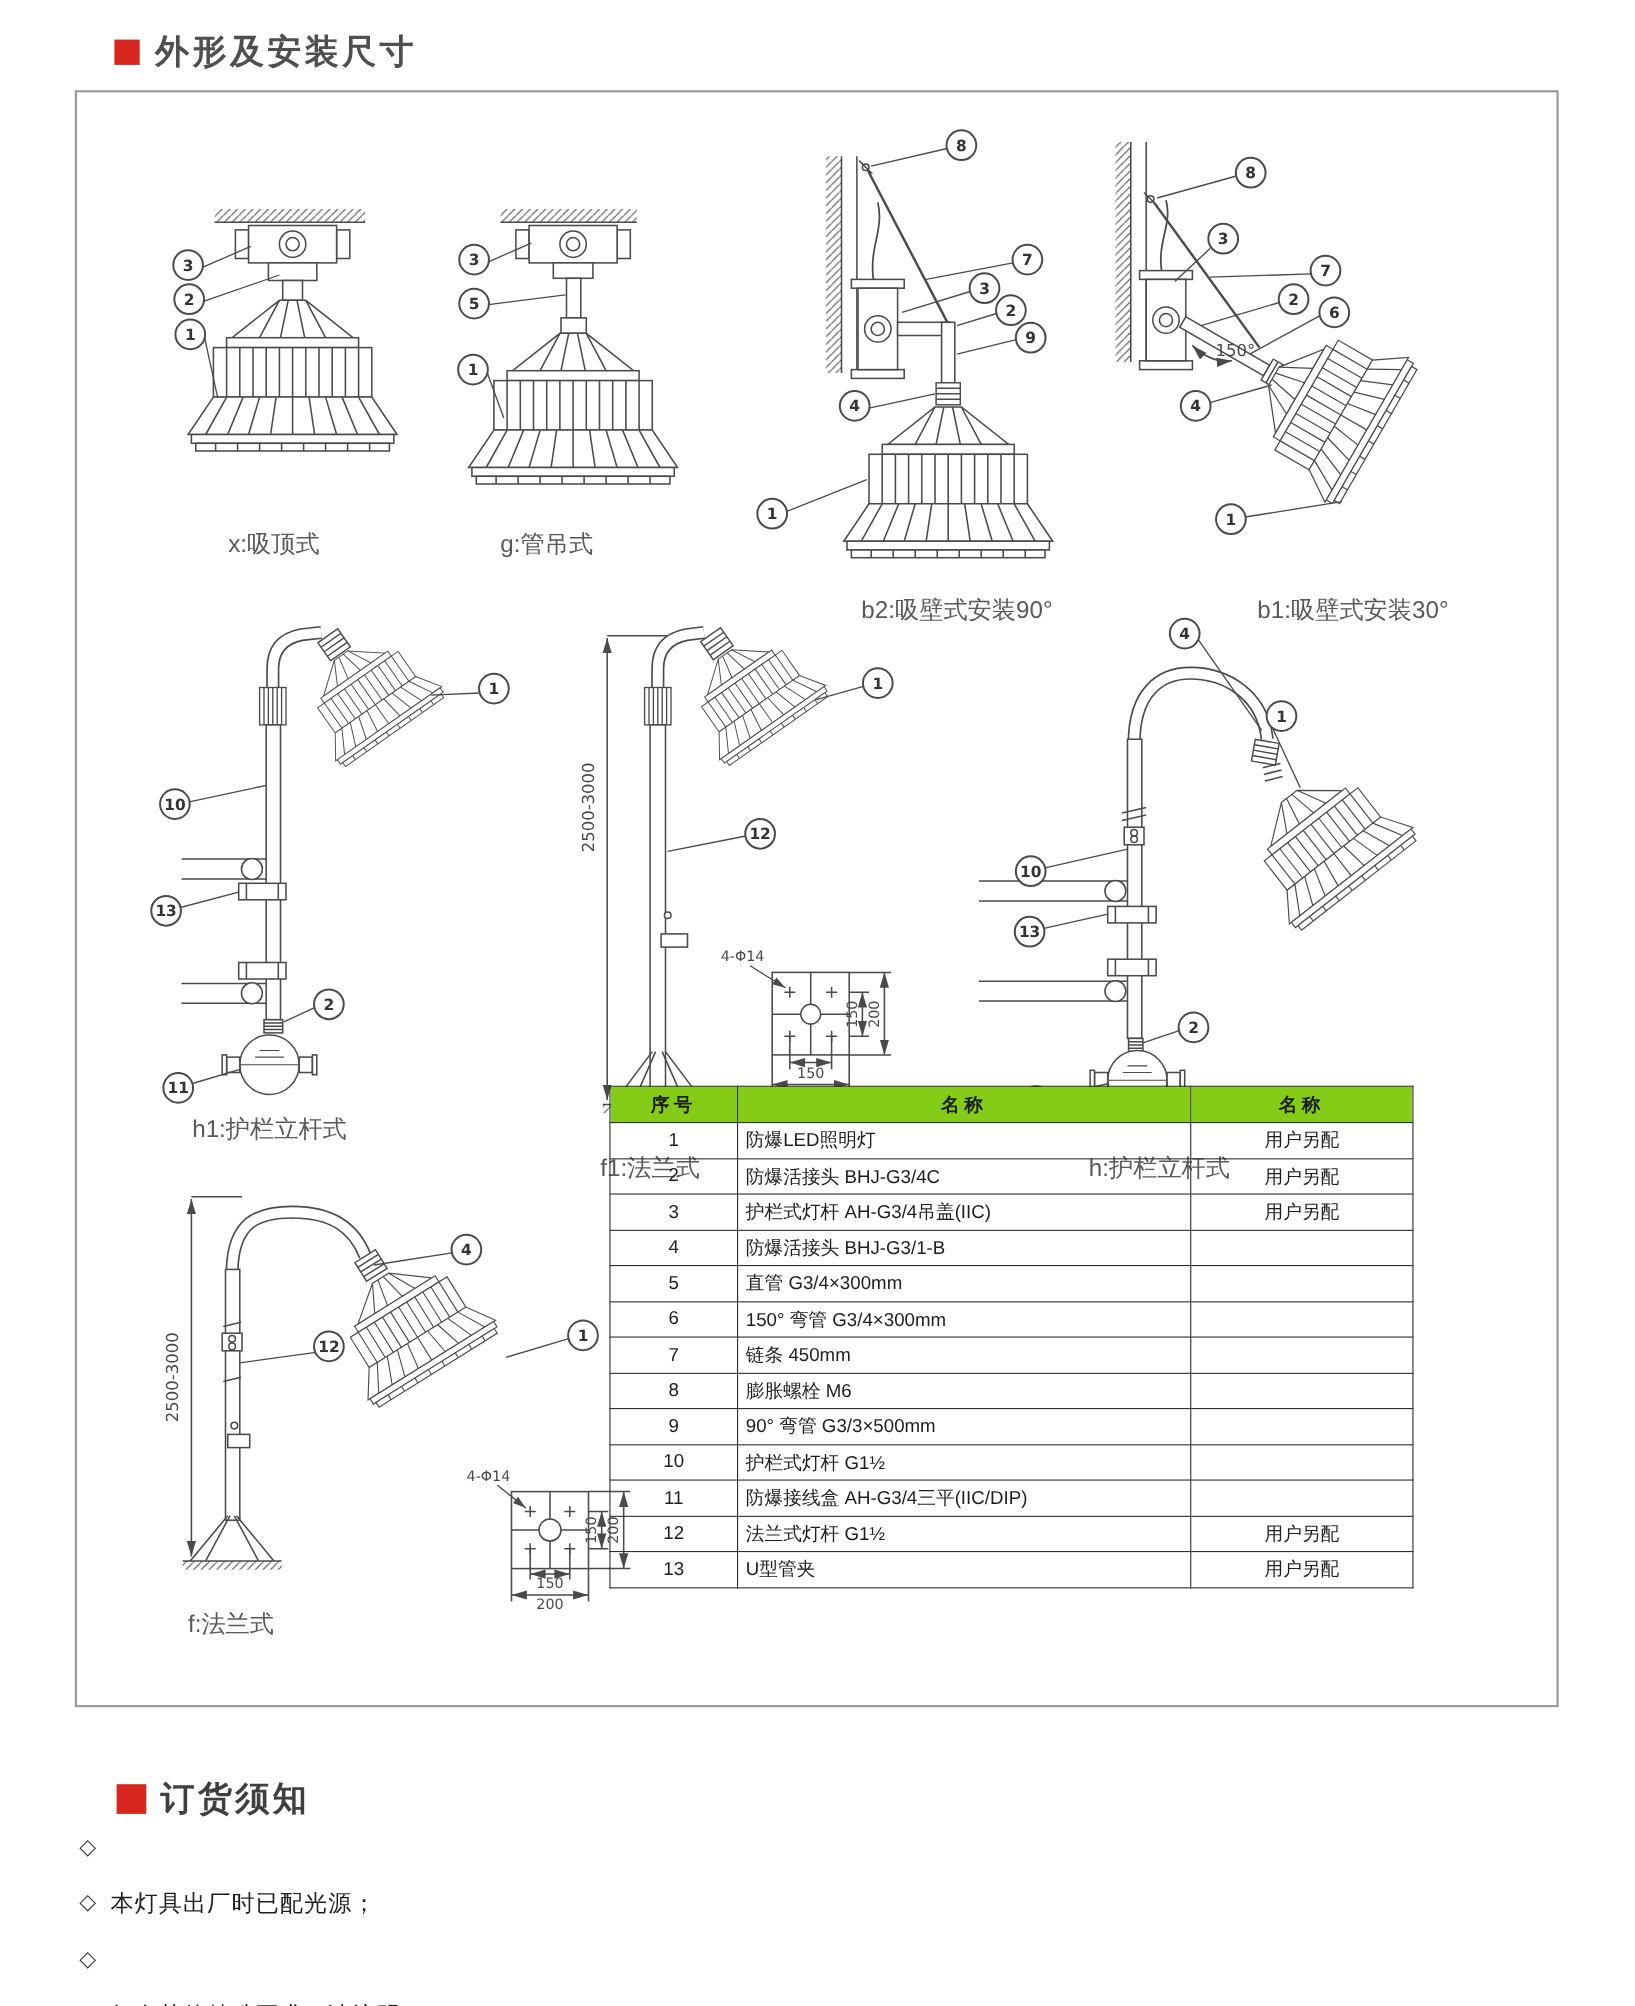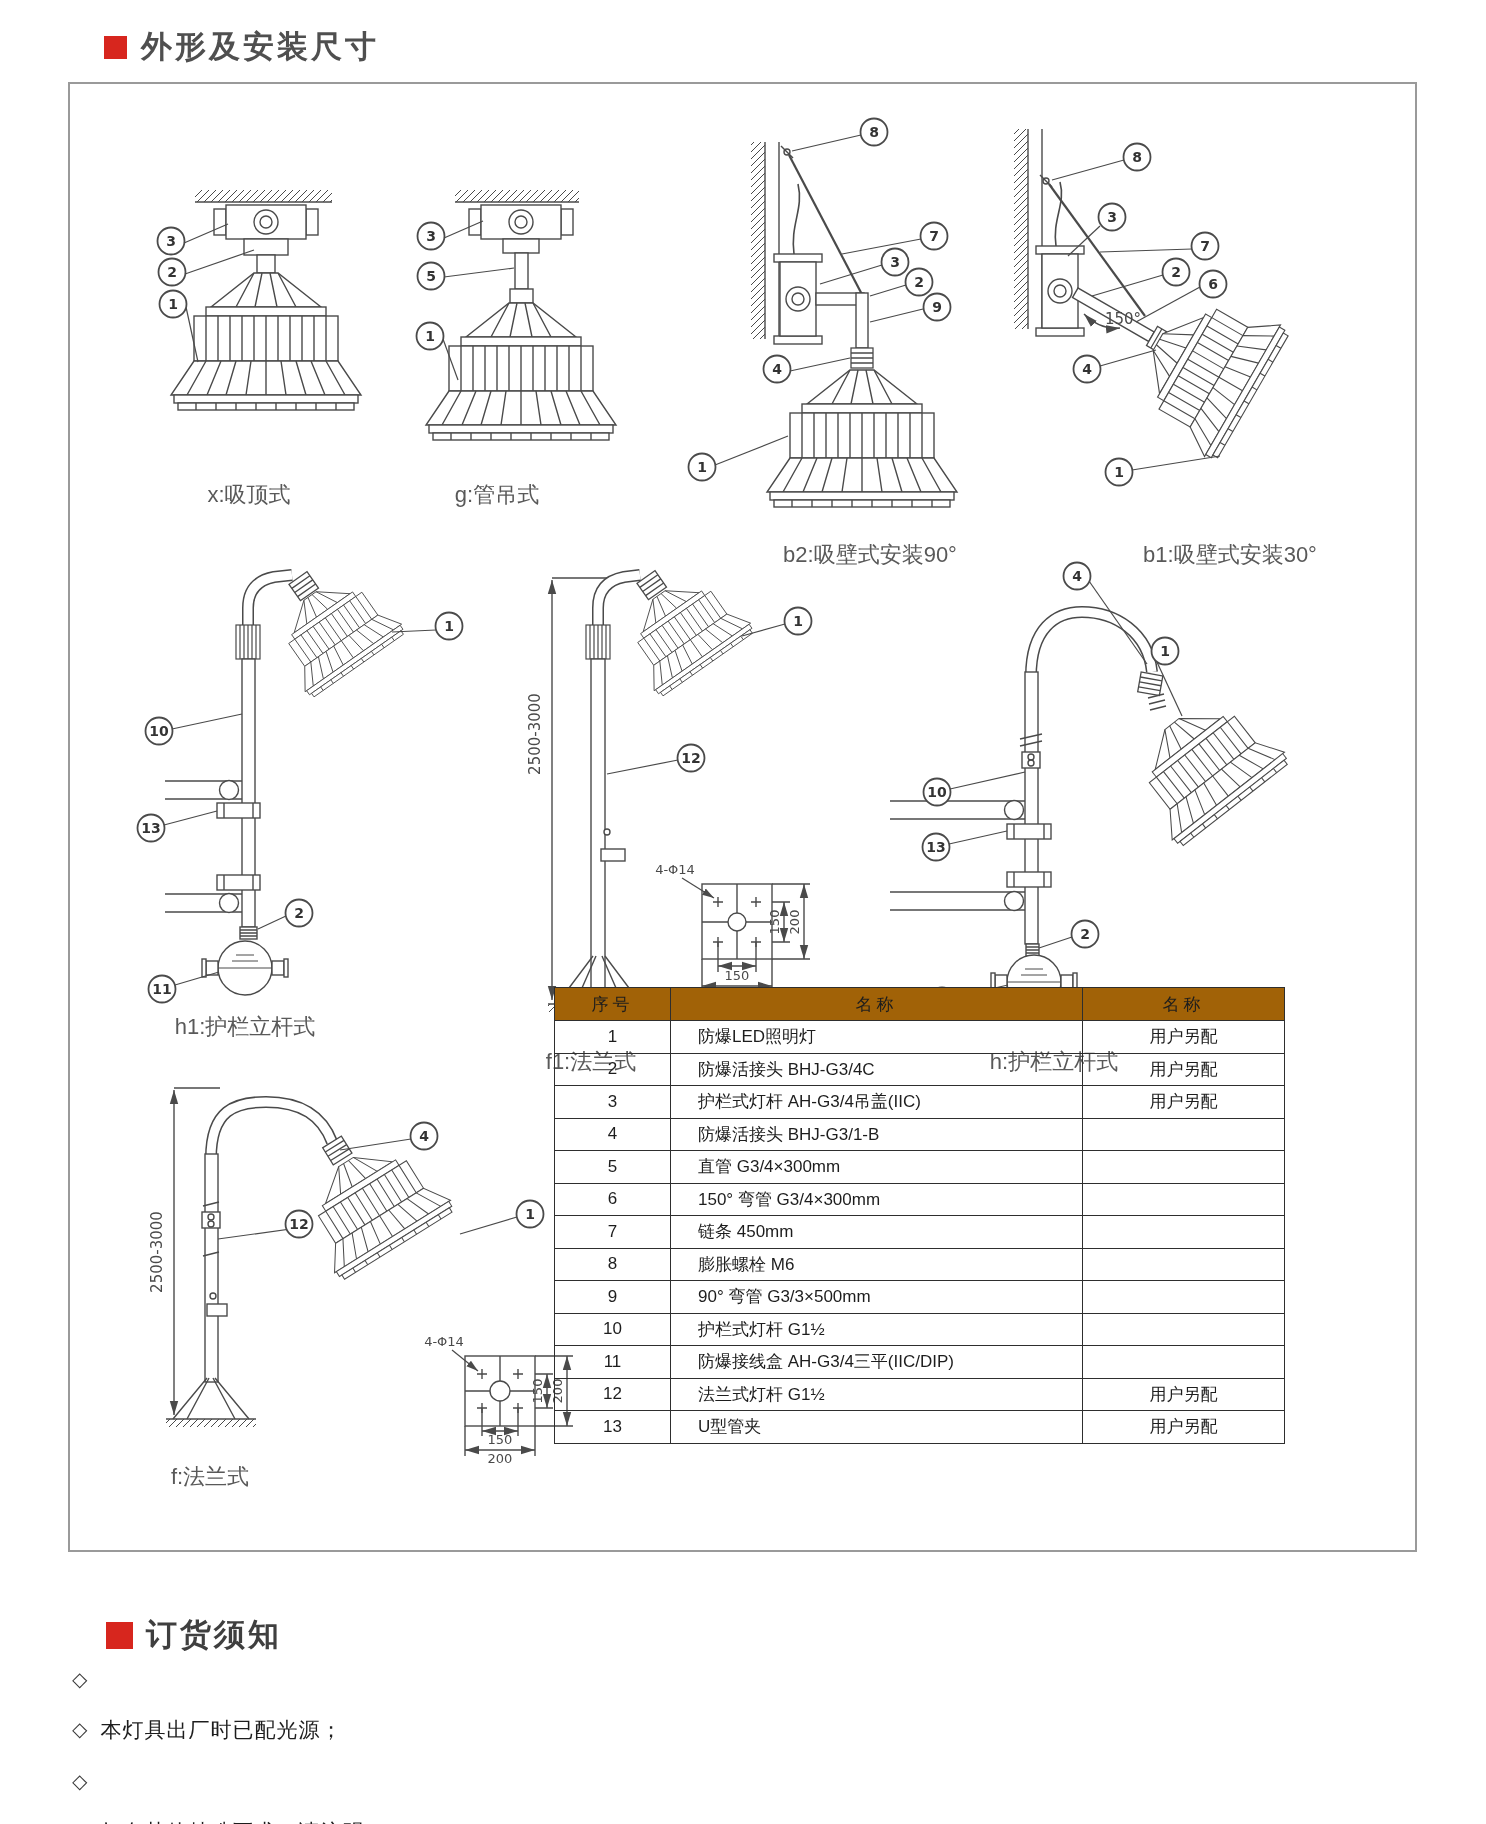--- a/index.html
+++ b/index.html
@@ -24,24 +24,24 @@
   .ld{stroke:#4a4a4a;stroke-width:1.2;}
   .co circle{fill:#fff;stroke:#4a4a4a;stroke-width:1.8;}
   .co text{font:700 14px "DejaVu Sans",sans-serif;fill:#333;text-anchor:middle;}
   .dlab{font:22px "Liberation Sans","DejaVu Sans",sans-serif;fill:#595959;text-anchor:middle;}
   .dim{font:15px "DejaVu Sans",sans-serif;fill:#4a4a4a;text-anchor:middle;}
   .dimsm{font:13px "DejaVu Sans",sans-serif;fill:#4a4a4a;text-anchor:middle;}
   
   .tblwrap{position:absolute;left:554px;top:987px;width:730px;}
   table{border-collapse:collapse;table-layout:fixed;width:730px;}
   th,td{border:1.6px solid #2e2e2e;font-size:17px;color:#1d1d1d;overflow:hidden;white-space:nowrap;}
-  th{background:#a16207;height:30px;font-weight:400;letter-spacing:4px;}
+  th{background:#84cc16;height:30px;font-weight:700;letter-spacing:4px;}
   td{height:29.5px;}
   td.c{text-align:center;}
-  td.l{text-align:left;padding-left:27px;}
+  td.l{text-align:left;padding-left:7px;}
   
   #head2{left:70px;top:1586px;margin-top:28px;}
   #head2 .sq{width:27px;height:27px;margin-right:13px;}
   #head2 h2{font-size:31px;color:#3f3f3f;}
   .notes{position:absolute;left:72px;top:1642px;width:1200px;}
   .note-item{display:flex;align-items:flex-start;margin-top:24px;font-size:21px;color:#1d1d1d;letter-spacing:1px;}
   .note-item .dia{color:#3a3a3a;margin-right:12px;font-size:20px;line-height:26px;}
 </style>
 </head>
 <body>

